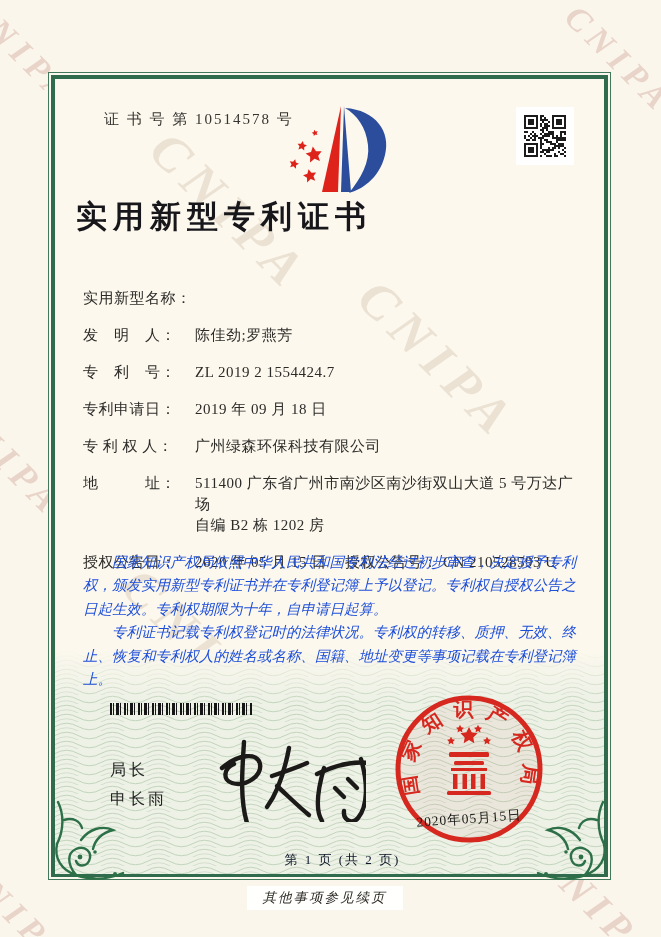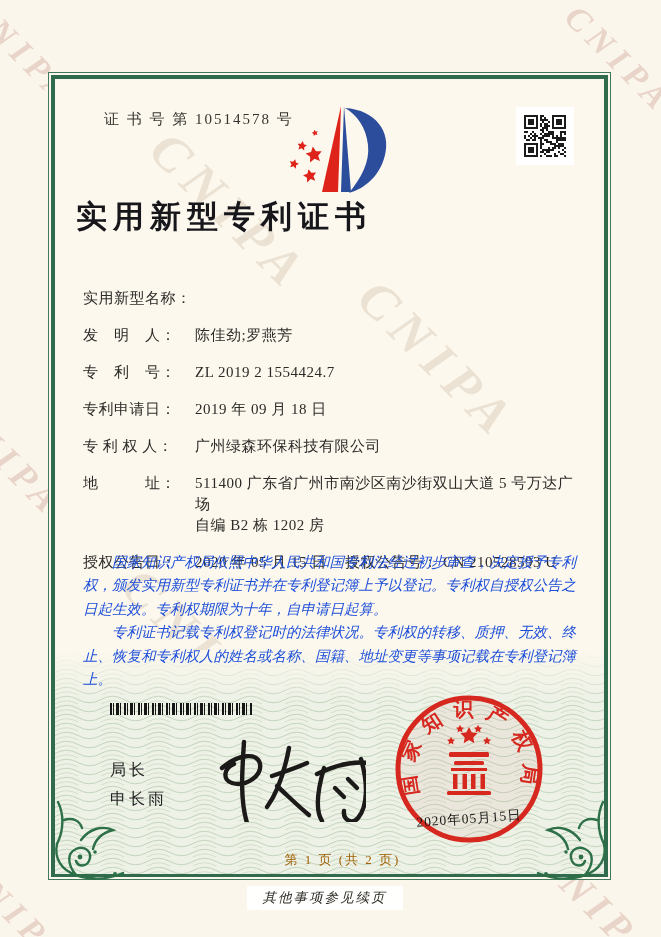--- a/index.html
+++ b/index.html
@@ -84,21 +84,21 @@
   }
   .officer {
     position:absolute; left:110px; top:755px;
     font-family:"Liberation Sans","DejaVu Sans",sans-serif;
     font-size:16px; line-height:29px; letter-spacing:3px; color:#222;
   }
   .signature { position:absolute; left:196px; top:726px; width:170px; height:96px; }
   .seal { position:absolute; left:392px; top:692px; width:154px; height:154px; }
   .page-num {
     position:absolute; left:48px; top:851px; width:589px; text-align:center;
-    font-size:13px; letter-spacing:2px; color:#a16207;
+    font-size:13px; letter-spacing:2px; color:#0f172a;
   }
   .note-wrap { position:absolute; left:0; top:886px; width:649px; text-align:center; }
   .note {
     display:inline-block; background:rgba(255,255,255,.92);
     padding:3px 16px; font-size:13.5px; font-style:italic;
     letter-spacing:2px; color:#2e2c26;
   }
 </style>
 </head>
 <body>

